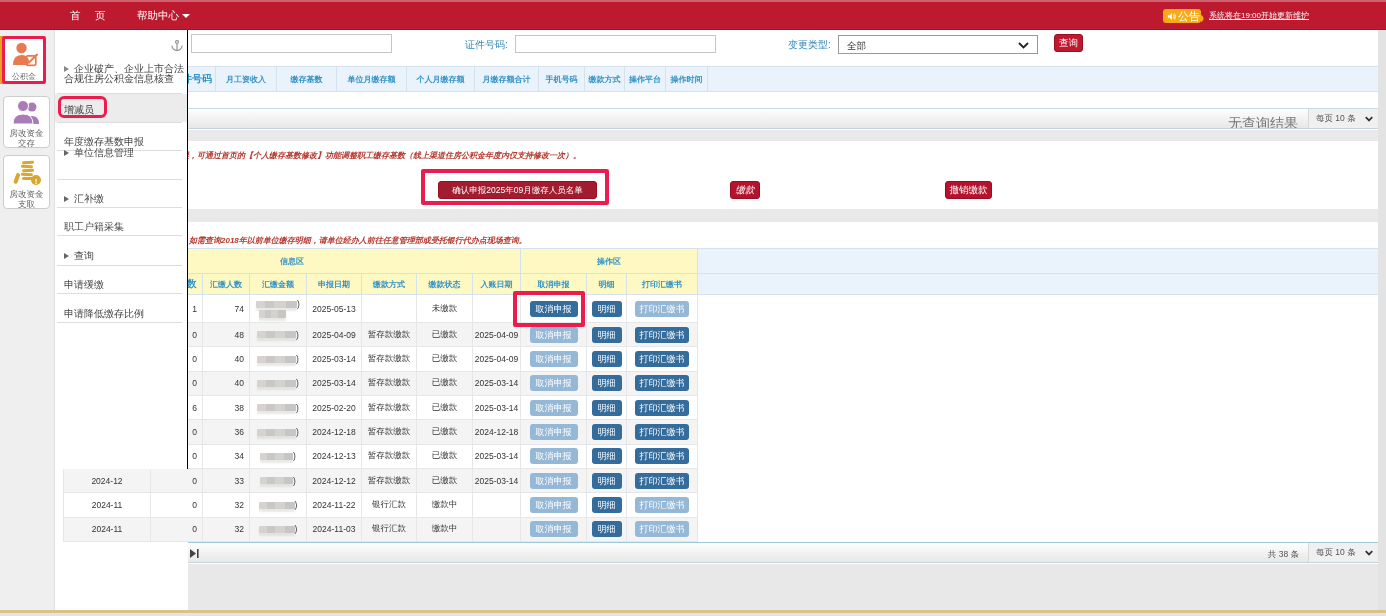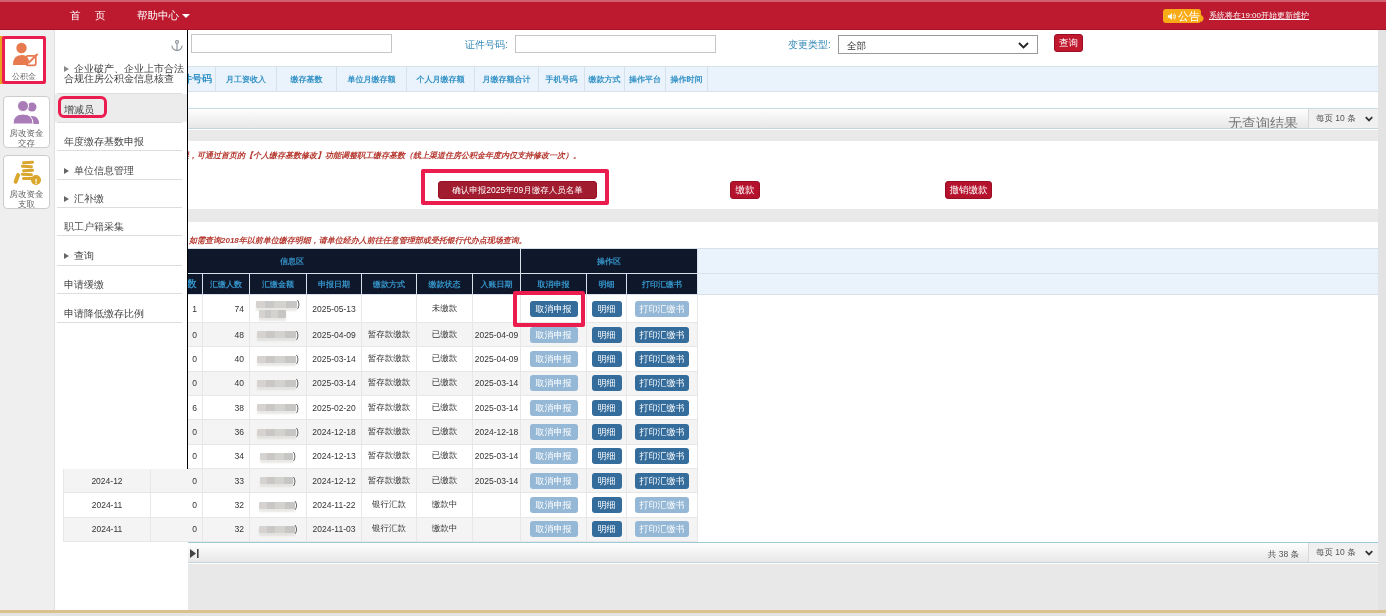--- a/index.html
+++ b/index.html
@@ -49,21 +49,21 @@
   .rednote { position:absolute; color:#b5382f; font-size:8px; font-weight:bold;
     font-style:italic; white-space:nowrap; z-index:1; }
 
   
   table { border-collapse:collapse; table-layout:fixed; position:absolute; z-index:1; }
   #t1 { left:63px; top:66px; width:1315px; }
   #t1 th { background:#eaf3fb; color:#3492c6; font-size:8px; font-weight:bold;
     height:25px; border:1px solid #d5e2ec; white-space:nowrap; overflow:hidden; }
   #t1 th.fill { border-right:none; }
   #t2 { left:63px; top:248px; width:1315px; }
-  #t2 th { background:#0f172a; color:#3492c6; font-size:8px; font-weight:bold;
+  #t2 th { background:#fef9c3; color:#3492c6; font-size:8px; font-weight:bold;
     border:1px solid #d5e2ec; white-space:nowrap; overflow:hidden; }
   #t2 td { font-size:8.5px; color:#333; border:1px solid #e7e7e7; text-align:center;
     overflow:hidden; white-space:nowrap; }
   #t2 tr.alt td { background:#f4f4f4; }
   #t2 td.fill { border:none; border-left:1px solid #e7e7e7; background:#fff; }
   #t2 th.fill { border-right:none; background:#fff; }
   #t2 th.fill { background:#eaf3fb; }
   #t2 tr.alt td.fill { background:#fff; }
   .num { text-align:right !important; padding-right:5px; }
   .bt { display:inline-block; height:16px; line-height:16px; border-radius:3px;
@@ -145,21 +145,21 @@
       <path d="M6 3.5 V10.6 M1 6.2 Q1.7 10.4 6 10.7 Q10.3 10.4 11 6.2"></path>
     </g>
   </svg>
   <div class="mi" style="top:34px; line-height:9.5px; white-space:normal; width:122px;"><span class="tri" style="border-left-color:#888;"></span>企业破产、企业上市合法 合规住房公积金信息核查</div>
   <div class="mdiv" style="top:63px;"></div>
   <div style="position:absolute; left:0; top:64px; width:132px; height:28px; background:#ececec;"></div>
   <div class="mi" style="top:73px;">增减员</div>
   <div class="mdiv" style="top:92px;"></div>
   <div class="mi" style="top:105px;">年度缴存基数申报</div>
   <div class="mdiv" style="top:120px;"></div>
-  <div class="mi" style="top:134px;"><span class="tri"></span>单位信息管理</div>
+  <div class="mi" style="top:116px;"><span class="tri"></span>单位信息管理</div>
   <div class="mdiv" style="top:149px;"></div>
   <div class="mi" style="top:162px;"><span class="tri"></span>汇补缴</div>
   <div class="mdiv" style="top:177px;"></div>
   <div class="mi" style="top:190px;">职工户籍采集</div>
   <div class="mdiv" style="top:205px;"></div>
   <div class="mi" style="top:219px;"><span class="tri"></span>查询</div>
   <div class="mdiv" style="top:235px;"></div>
   <div class="mi" style="top:248px;">申请缓缴</div>
   <div class="mdiv" style="top:263px;"></div>
   <div class="mi" style="top:277px;">申请降低缴存比例</div>
@@ -217,21 +217,21 @@
     <svg width="8" height="6" viewBox="0 0 11 7" style="position:absolute; right:5px; top:7px;">
       <path d="M1 1 l4.5 4.5 L10 1" stroke="#333" stroke-width="2.4" fill="none"></path>
     </svg>
   </div>
 </div>
 
 <div class="grayband" style="top:129.5px; height:11px;"></div>
 <div class="rednote" style="left:117px; top:150px;">如职工缴存基数有误，可通过首页的【个人缴存基数修改】功能调整职工缴存基数（线上渠道住房公积金年度内仅支持修改一次）。</div>
 
 <div class="btn-red" style="left:438px; top:181px; width:159px; height:18px; line-height:17px; background:#a21c30; font-size:8.5px;">确认申报2025年09月缴存人员名单</div>
-<div class="btn-red" style="left:730px; top:181px; width:30px; height:18px; line-height:16px;">缴款</div>
+<div class="btn-red" style="left:730px; top:181px; width:30px; height:18px; line-height:16px;font-style:italic;">缴款</div>
 <div class="btn-red" style="left:945px; top:181px; width:47px; height:18px; line-height:16px;">撤销缴款</div>
 
 <div class="grayband" style="top:209px; height:13px;"></div>
 <div class="rednote" style="left:189px; top:235px;">如需查询2018年以前单位缴存明细，请单位经办人前往任意管理部或受托银行代办点现场查询。</div>
 
 <table id="t2">
   <colgroup>
     <col style="width:87px">
       <col style="width:52px">
       <col style="width:47px">

